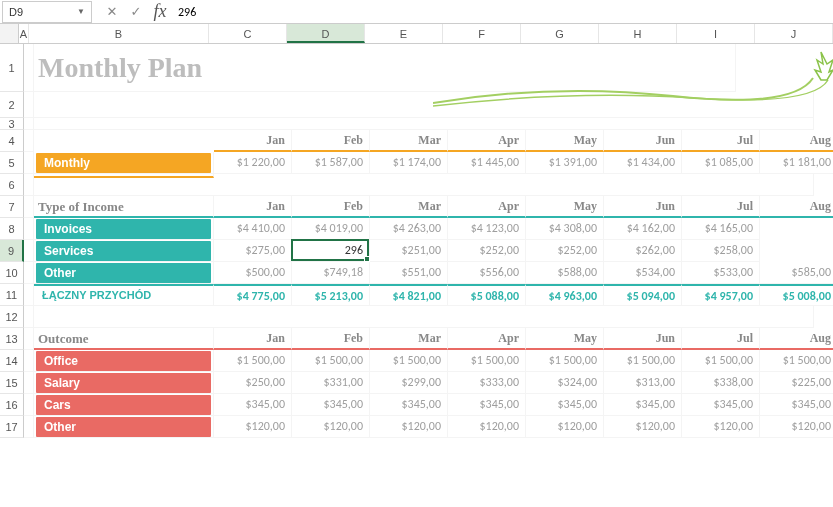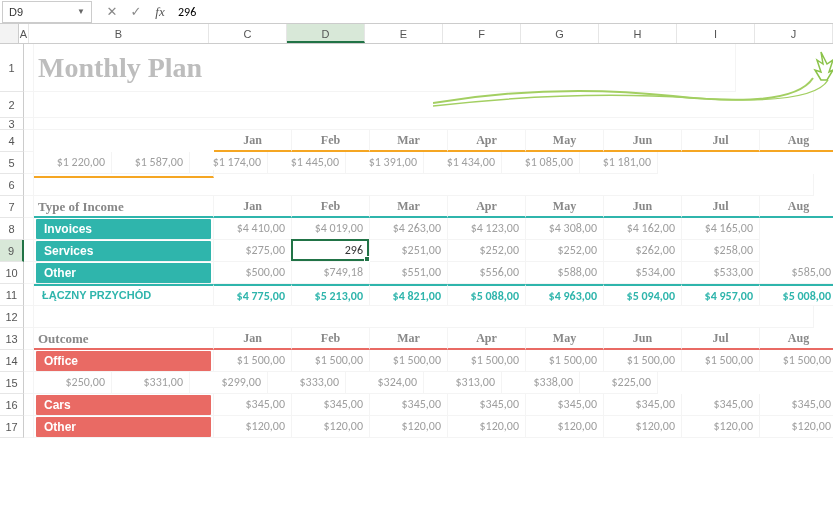--- a/index.html
+++ b/index.html
@@ -4,21 +4,21 @@
 <style>
 * { box-sizing: border-box; margin: 0; padding: 0; }
 body { font-family: "Segoe UI", Arial, sans-serif; font-size: 12px; background: #fff; color: #333; overflow: hidden; }
 
 
 .formula-bar { display: flex; align-items: center; height: 24px; border-bottom: 1px solid #ccc; background: #fff; }
 .name-box { width: 90px; height: 22px; border: 1px solid #ccc; display: flex; align-items: center; padding: 0 6px; font-size: 11px; margin-left: 2px; }
 .name-box-dd { color: #666; font-size: 8px; margin-left: auto; }
 .fb-sep { width: 8px; }
 .fb-btn { width: 24px; height: 22px; display: flex; align-items: center; justify-content: center; color: #888; font-size: 13px; cursor: pointer; }
-.fb-fx { font-style: italic; font-family: "Times New Roman", serif; font-size: 13px; color: #555; }
+.fb-fx { font-style: italic; font-family: "Times New Roman", serif; font-size: 18px; color: #555; }
 .fb-input { flex: 1; height: 22px; border: none; outline: none; padding: 0 6px; font-size: 12px; font-family: Calibri, Arial, sans-serif; }
 
 
 .grid-wrap { position: relative; }
 .col-headers { display: flex; height: 20px; background: #fff; border-bottom: 1px solid #ccc; }
 .corner { width: 24px; border-right: 1px solid #ccc; background: #f3f3f3; }
 .ch { border-right: 1px solid #e6e6e6; text-align: center; font-size: 11px; color: #555; line-height: 20px; background: #fff; }
 .ch.active { background: #d8e8d8; border-bottom: 2px solid #217346; }
 
 .rows { position: relative; }
@@ -44,21 +44,21 @@
 .r1 { height: 48px; }
 .r2 { height: 26px; }
 .r-norm { height: 22px; }
 
 
 .title { font-family: Georgia, "Times New Roman", serif; font-size: 28px; font-weight: bold; color: #bdbdbd; padding-left: 4px; display: flex; align-items: center; }
 .section-head { font-family: Georgia, serif; font-weight: bold; color: #888; font-size: 13px; border-bottom: 2px solid #888; padding: 3px 4px; }
 .section-head.orange { border-bottom-color: #f5a623; margin-top: 40px; }
 .section-head.teal { border-bottom-color: #2fb5ac; }
 .section-head.red { border-bottom-color: #e96a64; }
-.mon-head { text-align: center; font-weight: bold; color: #888; font-size: 12px; padding: 3px 6px; border-bottom: 2px solid #701a75; font-family: Georgia, serif; }
+.mon-head { text-align: right; font-weight: bold; color: #888; font-size: 12px; padding: 3px 6px; border-bottom: 2px solid #701a75; font-family: Georgia, serif; }
 .mon-head.orange { border-bottom-color: #f5a623; }
 .mon-head.teal { border-bottom-color: #2fb5ac; }
 .mon-head.red { border-bottom-color: #e96a64; }
 .pill { color: #fff; font-weight: bold; font-size: 12px; padding: 3px 8px; margin: 1px 2px; border-radius: 1px; }
 .pill.orange { background: #f5a623; }
 .pill.teal { background: #2fb5ac; }
 .pill.red { background: #e96a64; }
 .val { text-align: right; color: #9e9e9e; font-size: 12px; padding: 3px 6px; font-family: Calibri, Arial, sans-serif; }
 .total-label { color: #2fb5ac; font-weight: bold; font-size: 11px; padding: 3px 8px; border-top: 2px solid #2fb5ac; }
 .total-val { text-align: right; color: #2fb5ac; font-weight: bold; font-size: 12px; padding: 3px 6px; border-top: 2px solid #2fb5ac; font-family: Calibri, Arial, sans-serif; }
@@ -147,20 +147,23 @@
         <div class="cell cH mon-head orange">Jun</div>
         <div class="cell cI mon-head orange">Jul</div>
         <div class="cell cJ mon-head orange">Aug</div>
       </div>
     </div>
 
     <div class="row r-norm">
       <div class="rh">5</div>
       <div class="cells">
         <div class="cell cA"></div>
+        <div class="cell cB">
+            <div class="pill orange">Monthly</div>
+          </div>
         <div class="cell cC val">$1 220,00</div>
         <div class="cell cD val">$1 587,00</div>
         <div class="cell cE val">$1 174,00</div>
         <div class="cell cF val">$1 445,00</div>
         <div class="cell cG val">$1 391,00</div>
         <div class="cell cH val">$1 434,00</div>
         <div class="cell cI val">$1 085,00</div>
         <div class="cell cJ val">$1 181,00</div>
       </div>
     </div>
@@ -300,20 +303,23 @@
         <div class="cell cG val">$1 500,00</div>
         <div class="cell cH val">$1 500,00</div>
         <div class="cell cI val">$1 500,00</div>
         <div class="cell cJ val">$1 500,00</div>
       </div>
     </div>
     <div class="row r-norm">
       <div class="rh">15</div>
       <div class="cells">
         <div class="cell cA"></div>
+        <div class="cell cB">
+            <div class="pill red">Salary</div>
+          </div>
         <div class="cell cC val">$250,00</div>
         <div class="cell cD val">$331,00</div>
         <div class="cell cE val">$299,00</div>
         <div class="cell cF val">$333,00</div>
         <div class="cell cG val">$324,00</div>
         <div class="cell cH val">$313,00</div>
         <div class="cell cI val">$338,00</div>
         <div class="cell cJ val">$225,00</div>
       </div>
     </div>

